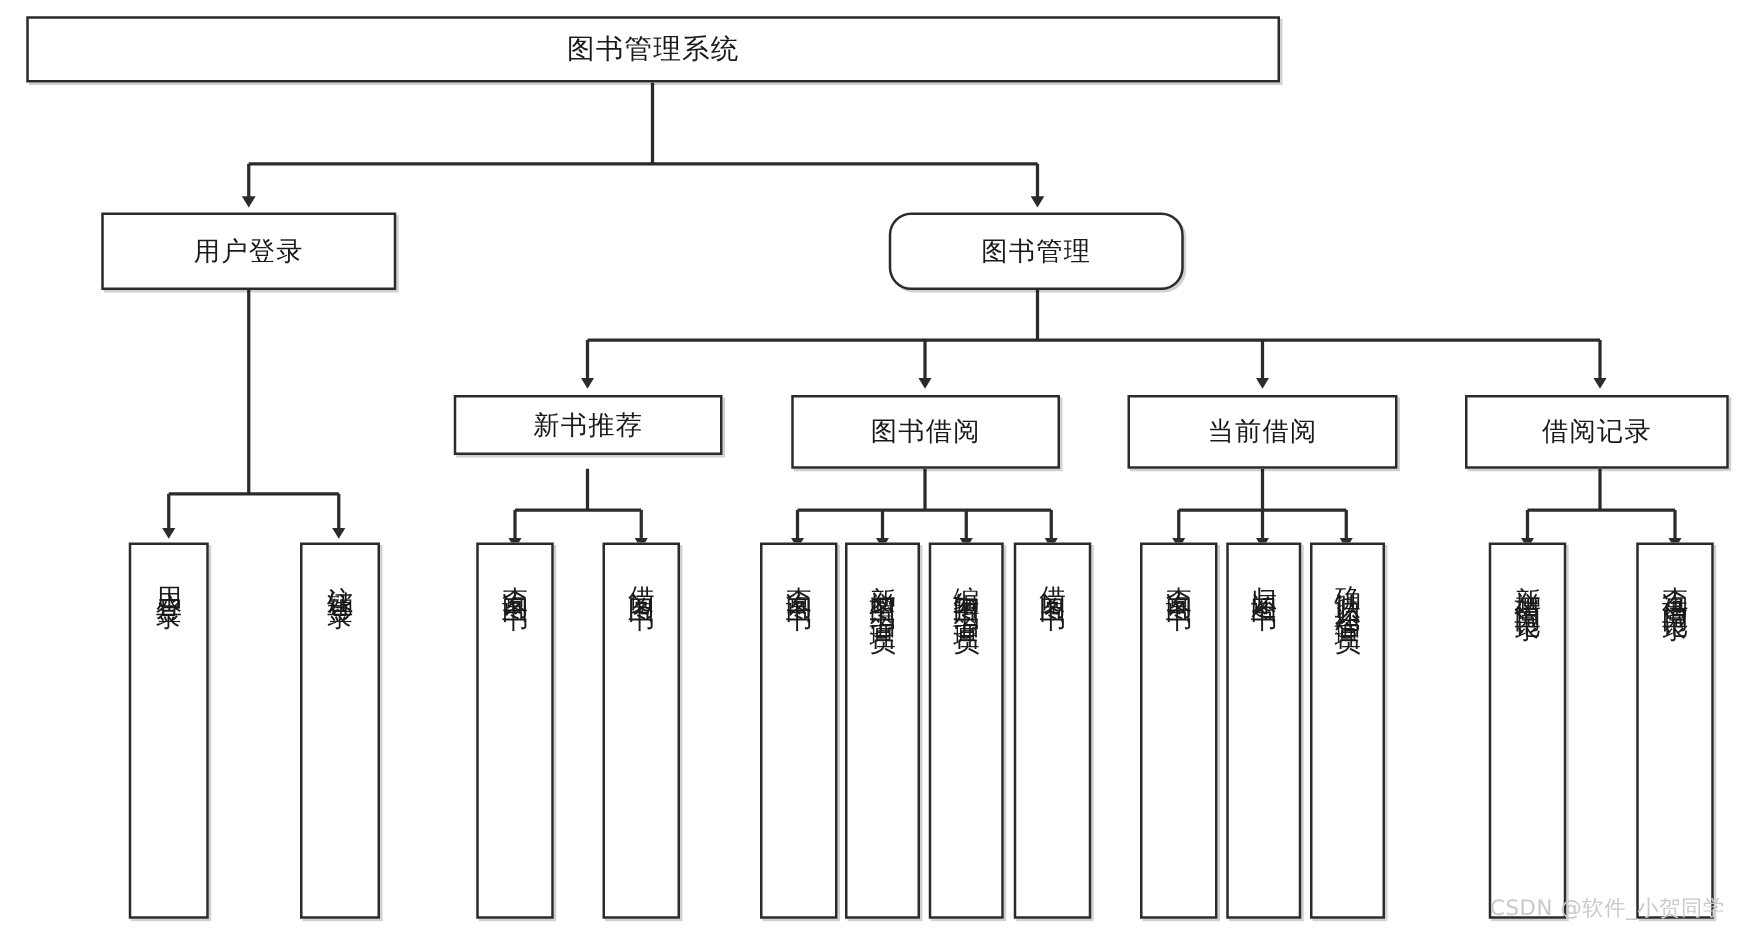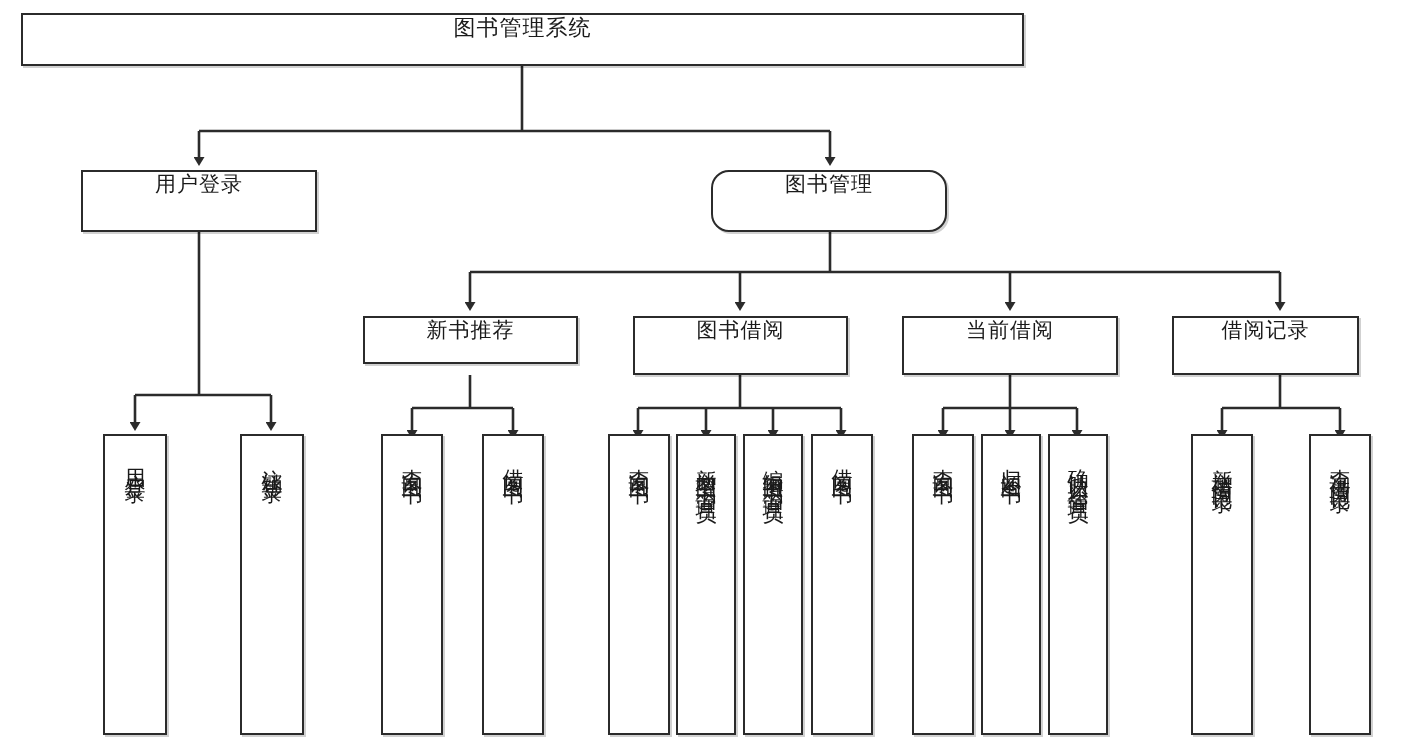--- a/index.html
+++ b/index.html
@@ -10,21 +10,21 @@
     font-family:"DejaVu Sans","Liberation Sans",sans-serif;
     overflow:hidden;
   }
   #edges{position:absolute;left:0;top:0;width:1405px;height:747px;}
   .node{
     position:absolute;
     box-sizing:border-box;
     background:#ffffff;
     border:2.5px solid #2b2b2b;
     display:flex;
-    align-items:flex-start;
+    align-items:center;
     justify-content:center;
     box-shadow:2px 2px 0 rgba(0,0,0,0.18);
     z-index:2;
   }
   .node .label{
     color:#1a1a1a;
     line-height:1.18;
     text-align:center;
     white-space:pre-line;
   }
@@ -116,21 +116,21 @@
 
   <div class="node horiz" style="left:363px;top:316px;width:215px;height:48px;">
     <span class="label">新书推荐</span>
   </div>
   <div class="node horiz" style="left:902px;top:316px;width:216px;height:59px;">
     <span class="label">当前借阅</span>
   </div>
   <div class="node horiz" style="left:633px;top:316px;width:215px;height:59px;">
     <span class="label">图书借阅</span>
   </div>
-  <div class="node horiz" style="left:1172px;top:316px;width:187px;height:59px;">
+  <div class="node horiz" style="left:1172px;top:316px;width:211px;height:59px;">
     <span class="label">借阅记录</span>
   </div>
 
   <div class="node vert" style="left:103px;top:434px;width:64px;height:301px;">
     <span class="label">用户登录</span>
   </div>
   <div class="node vert" style="left:240px;top:434px;width:64px;height:301px;">
     <span class="label">注销登录</span>
   </div>
 
@@ -164,14 +164,15 @@
     <span class="label">确认归还（管理员）</span>
   </div>
 
   <div class="node vert" style="left:1191px;top:434px;width:62px;height:301px;">
     <span class="label">新增借阅记录</span>
   </div>
   <div class="node vert" style="left:1309px;top:434px;width:62px;height:301px;">
     <span class="label">查询借阅记录</span>
   </div>
 
+  <div class="watermark" style="left:1192px;top:715px;">CSDN @软件_小贺同学</div>
 
 </div>
 
 </body></html>

